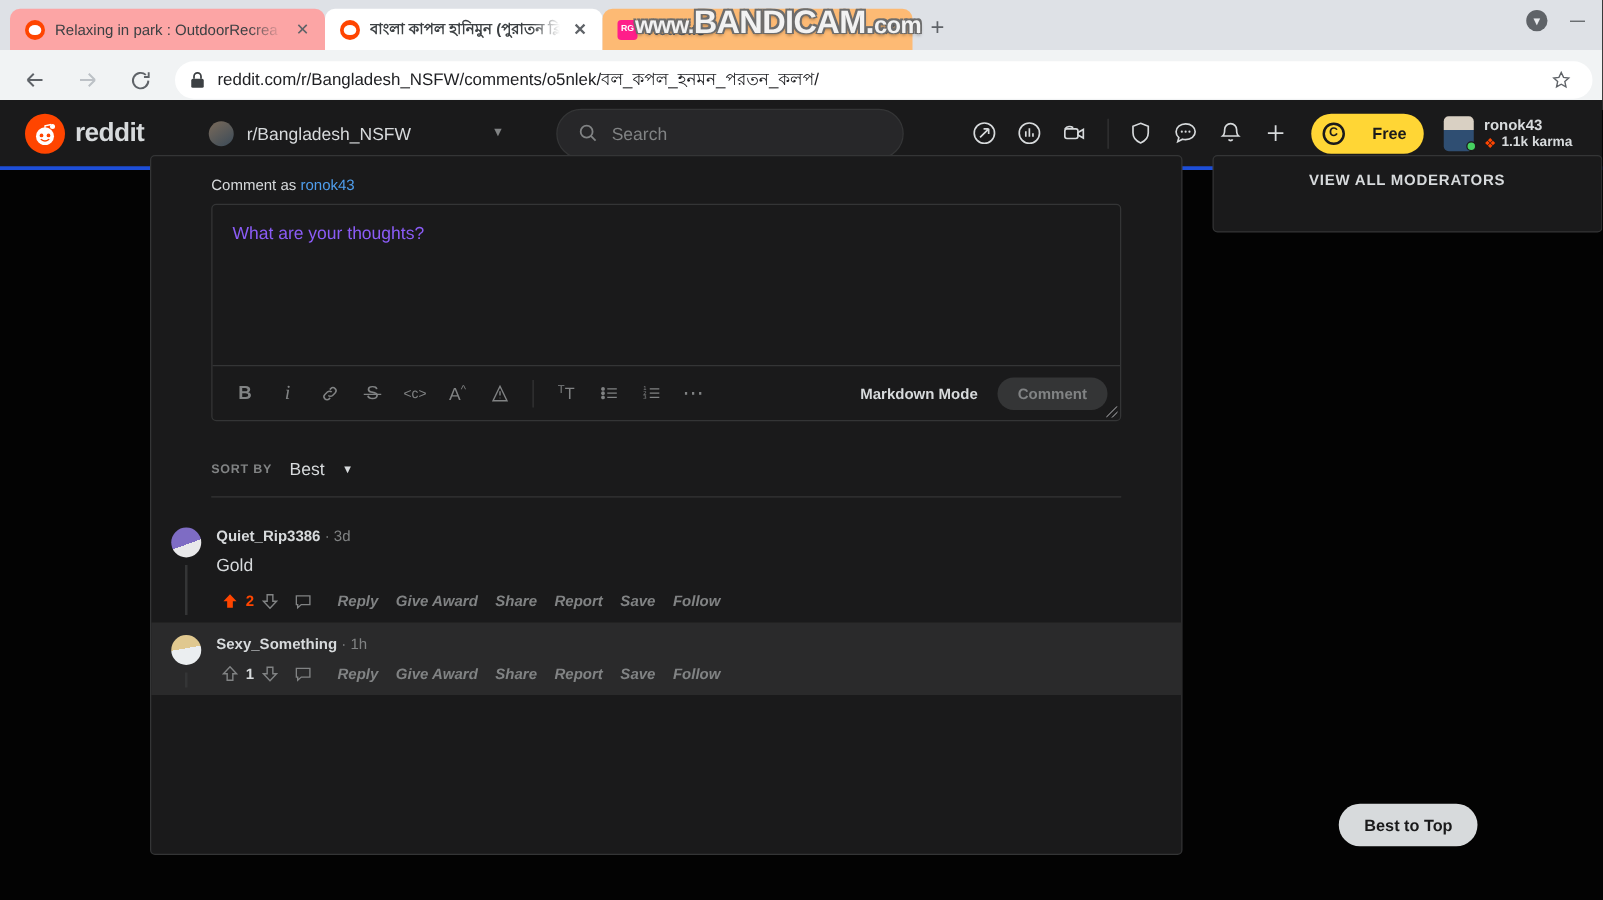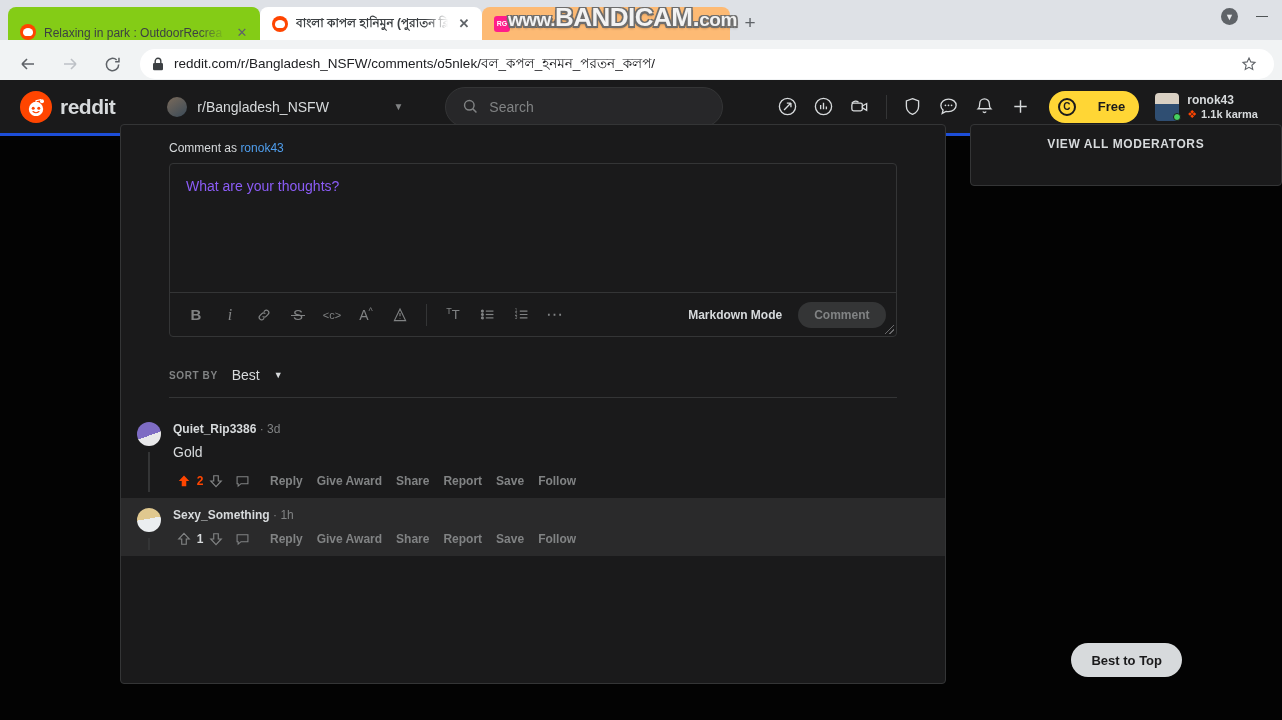--- a/index.html
+++ b/index.html
@@ -26,21 +26,21 @@
     display: flex;
     align-items: center;
     gap: 8px;
     padding: 0 10px 0 12px;
     border-radius: 8px 8px 0 0;
     font-size: 12px;
     color: #3c4043;
     min-width: 0;
     position: relative;
   }
-  .tab.inactive { background: #84cc16; width: 252px; align-items: flex-end; }
+  .tab.inactive { background: #fca5a5; width: 252px; }
   .tab.active { background: #ffffff; width: 222px; font-weight: bold; }
   .tab.third { background: #fdba74; width: 248px; color: #5f6368; font-weight: bold; }
   .tab-favicon {
     width: 16px; height: 16px; border-radius: 50%;
     background: #ff4500;
     flex: 0 0 16px;
     position: relative;
     display: flex; align-items: center; justify-content: center;
   }
   .tab-favicon::after {
@@ -349,21 +349,21 @@
   .vote {
     width: 22px; height: 22px;
     display: flex; align-items: center; justify-content: center;
     color: #818384; font-size: 13px;
   }
   .vote.up.voted { color: #ff4500; }
   .score { color: #d7dadc; font-size: 12px; font-weight: bold; min-width: 10px; text-align: center; }
   .score.voted { color: #ff4500; }
   .act {
     color: #818384; font-size: 12px; font-weight: bold;
-    padding: 4px 6px; margin-left: 2px;
+    padding: 4px 6px; margin-left: 2px; font-style: italic;
   }
   .act.first { margin-left: 8px; }
   .bubble-ico { color: #818384; font-size: 13px; padding: 0 6px 0 8px; }
 
   .back-top {
     position: absolute;
     right: 100px; bottom: 43px;
     height: 34px; padding: 0 20px;
     border-radius: 17px;
     background: #d7dadc;

